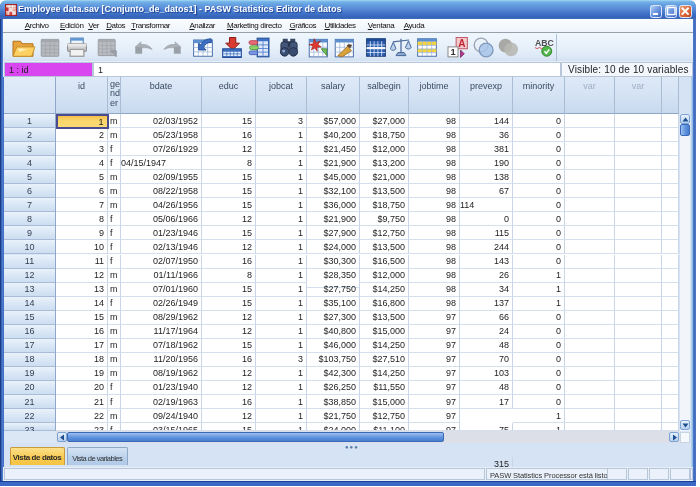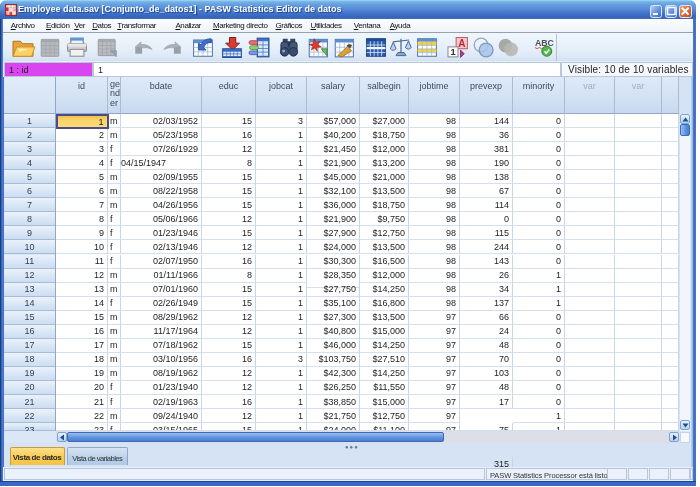--- a/index.html
+++ b/index.html
@@ -8,21 +8,21 @@
 .abs { position:absolute; }
 #title { position:absolute; left:0; top:0; width:696px; height:18.5px;
   background:linear-gradient(#a8d8f4 0%, #74b4e8 9%, #649ee0 25%, #5a8cd8 45%, #4276ca 68%, #3665bc 88%, #4169ba 100%); }
 #title .txt { position:absolute; left:18px; top:4px; color:#fff; font-size:9px;
   font-weight:bold; text-shadow:1px 1px 1px #1a3f8f; letter-spacing:0px; white-space:nowrap; }
 .wbtn { position:absolute; top:5px; width:12.5px; height:12.5px; border-radius:2.5px; border:1px solid #dce8fa; }
 #bmin,#bmax { background:linear-gradient(135deg,#b6d4f4 0%,#6f9ae2 45%,#3a66c4 100%); }
 #bclose { background:linear-gradient(135deg,#f0a070 0%,#dd6a3c 50%,#c24a1e 100%); }
 #menubar { position:absolute; left:3px; top:18.5px; width:690px; height:13.5px;
   background:linear-gradient(#fbfdfe,#eff4fb); font-size:8px; color:#111; }
-.mi { position:absolute; top:2.5px; white-space:nowrap; letter-spacing:-0.4px; }
+.mi { position:absolute; top:2.5px; white-space:nowrap; letter-spacing:-0.4px;margin-left:14px; }
 .mi u { text-decoration-thickness:0.5px; text-underline-offset:1px; }
 #toolbar { position:absolute; left:3px; top:32px; width:690px; height:29.5px;
   background:linear-gradient(#eff6fd 0%,#e6f0fa 55%,#dce8f6 85%,#d2e0f0 100%);
   border-top:1px solid #98a0a8; border-bottom:1px solid #b8c6da; }
 #tbdiv { position:absolute; left:553px; top:1px; width:1px; height:27px; background:#b0c0d4; }
 .tbi { position:absolute; top:4px; }
 #refbar { position:absolute; left:3px; top:61px; width:690px; height:16px; background:#e4edf8; }
 #refL { position:absolute; left:1px; top:0.5px; width:89px; height:15px; background:#d946ef;
   border:1px solid #b8c6da; font-size:9px; color:#222; padding:2px 0 0 4px; }
 #refR { position:absolute; left:90px; top:0.5px; width:468px; height:15px; background:#fff;
@@ -470,21 +470,21 @@
 <div class="dc" style="left:615px;top:184.25px;width:47px;height:14.05px;"></div>
 <div class="dc" style="left:662px;top:184.25px;width:17px;height:14.05px;"></div>
 <div class="dc" style="left:56px;top:198.3px;width:52px;height:14.05px;text-align:right;padding-right:3px;">7</div>
 <div class="dc" style="left:108px;top:198.3px;width:13px;height:14.05px;text-align:left;padding-left:2px;">m</div>
 <div class="dc" style="left:121px;top:198.3px;width:81px;height:14.05px;text-align:right;padding-right:3px;">04/26/1956</div>
 <div class="dc" style="left:202px;top:198.3px;width:54px;height:14.05px;text-align:right;padding-right:3px;">15</div>
 <div class="dc" style="left:256px;top:198.3px;width:51px;height:14.05px;text-align:right;padding-right:3px;">1</div>
 <div class="dc" style="left:307px;top:198.3px;width:53px;height:14.05px;text-align:right;padding-right:3px;">$36,000</div>
 <div class="dc" style="left:360px;top:198.3px;width:49px;height:14.05px;text-align:right;padding-right:3px;">$18,750</div>
 <div class="dc" style="left:409px;top:198.3px;width:51px;height:14.05px;text-align:right;padding-right:3px;">98</div>
-<div class="dc" style="left:460px;top:198.3px;width:53px;height:14.05px;text-align:right;padding-right:3px;">114</div>
+<div class="dc" style="left:460px;top:198.3px;width:53px;height:14.05px;padding-right:3px;">114</div>
 <div class="dc" style="left:513px;top:198.3px;width:52px;height:14.05px;text-align:right;padding-right:3px;">0</div>
 <div class="dc" style="left:565px;top:198.3px;width:50px;height:14.05px;"></div>
 <div class="dc" style="left:615px;top:198.3px;width:47px;height:14.05px;"></div>
 <div class="dc" style="left:662px;top:198.3px;width:17px;height:14.05px;"></div>
 <div class="dc" style="left:56px;top:212.35000000000002px;width:52px;height:14.05px;text-align:right;padding-right:3px;">8</div>
 <div class="dc" style="left:108px;top:212.35000000000002px;width:13px;height:14.05px;text-align:left;padding-left:2px;">f</div>
 <div class="dc" style="left:121px;top:212.35000000000002px;width:81px;height:14.05px;text-align:right;padding-right:3px;">05/06/1966</div>
 <div class="dc" style="left:202px;top:212.35000000000002px;width:54px;height:14.05px;text-align:right;padding-right:3px;">12</div>
 <div class="dc" style="left:256px;top:212.35000000000002px;width:51px;height:14.05px;text-align:right;padding-right:3px;">1</div>
 <div class="dc" style="left:307px;top:212.35000000000002px;width:53px;height:14.05px;text-align:right;padding-right:3px;">$21,900</div>
@@ -607,21 +607,21 @@
 <div class="dc" style="left:307px;top:338.8px;width:53px;height:14.05px;text-align:right;padding-right:3px;">$46,000</div>
 <div class="dc" style="left:360px;top:338.8px;width:49px;height:14.05px;text-align:right;padding-right:3px;">$14,250</div>
 <div class="dc" style="left:409px;top:338.8px;width:51px;height:14.05px;text-align:right;padding-right:3px;">97</div>
 <div class="dc" style="left:460px;top:338.8px;width:53px;height:14.05px;text-align:right;padding-right:3px;">48</div>
 <div class="dc" style="left:513px;top:338.8px;width:52px;height:14.05px;text-align:right;padding-right:3px;">0</div>
 <div class="dc" style="left:565px;top:338.8px;width:50px;height:14.05px;"></div>
 <div class="dc" style="left:615px;top:338.8px;width:47px;height:14.05px;"></div>
 <div class="dc" style="left:662px;top:338.8px;width:17px;height:14.05px;"></div>
 <div class="dc" style="left:56px;top:352.85px;width:52px;height:14.05px;text-align:right;padding-right:3px;">18</div>
 <div class="dc" style="left:108px;top:352.85px;width:13px;height:14.05px;text-align:left;padding-left:2px;">m</div>
-<div class="dc" style="left:121px;top:352.85px;width:81px;height:14.05px;text-align:right;padding-right:3px;">03/10/1956</div>
+<div class="dc" style="left:121px;top:352.85px;width:81px;height:14.05px;text-align:right;padding-right:3px;">11/20/1956</div>
 <div class="dc" style="left:202px;top:352.85px;width:54px;height:14.05px;text-align:right;padding-right:3px;">16</div>
 <div class="dc" style="left:256px;top:352.85px;width:51px;height:14.05px;text-align:right;padding-right:3px;">3</div>
 <div class="dc" style="left:307px;top:352.85px;width:53px;height:14.05px;text-align:right;padding-right:3px;">$103,750</div>
 <div class="dc" style="left:360px;top:352.85px;width:49px;height:14.05px;text-align:right;padding-right:3px;">$27,510</div>
 <div class="dc" style="left:409px;top:352.85px;width:51px;height:14.05px;text-align:right;padding-right:3px;">97</div>
 <div class="dc" style="left:460px;top:352.85px;width:53px;height:14.05px;text-align:right;padding-right:3px;">70</div>
 <div class="dc" style="left:513px;top:352.85px;width:52px;height:14.05px;text-align:right;padding-right:3px;">0</div>
 <div class="dc" style="left:565px;top:352.85px;width:50px;height:14.05px;"></div>
 <div class="dc" style="left:615px;top:352.85px;width:47px;height:14.05px;"></div>
 <div class="dc" style="left:662px;top:352.85px;width:17px;height:14.05px;"></div>

